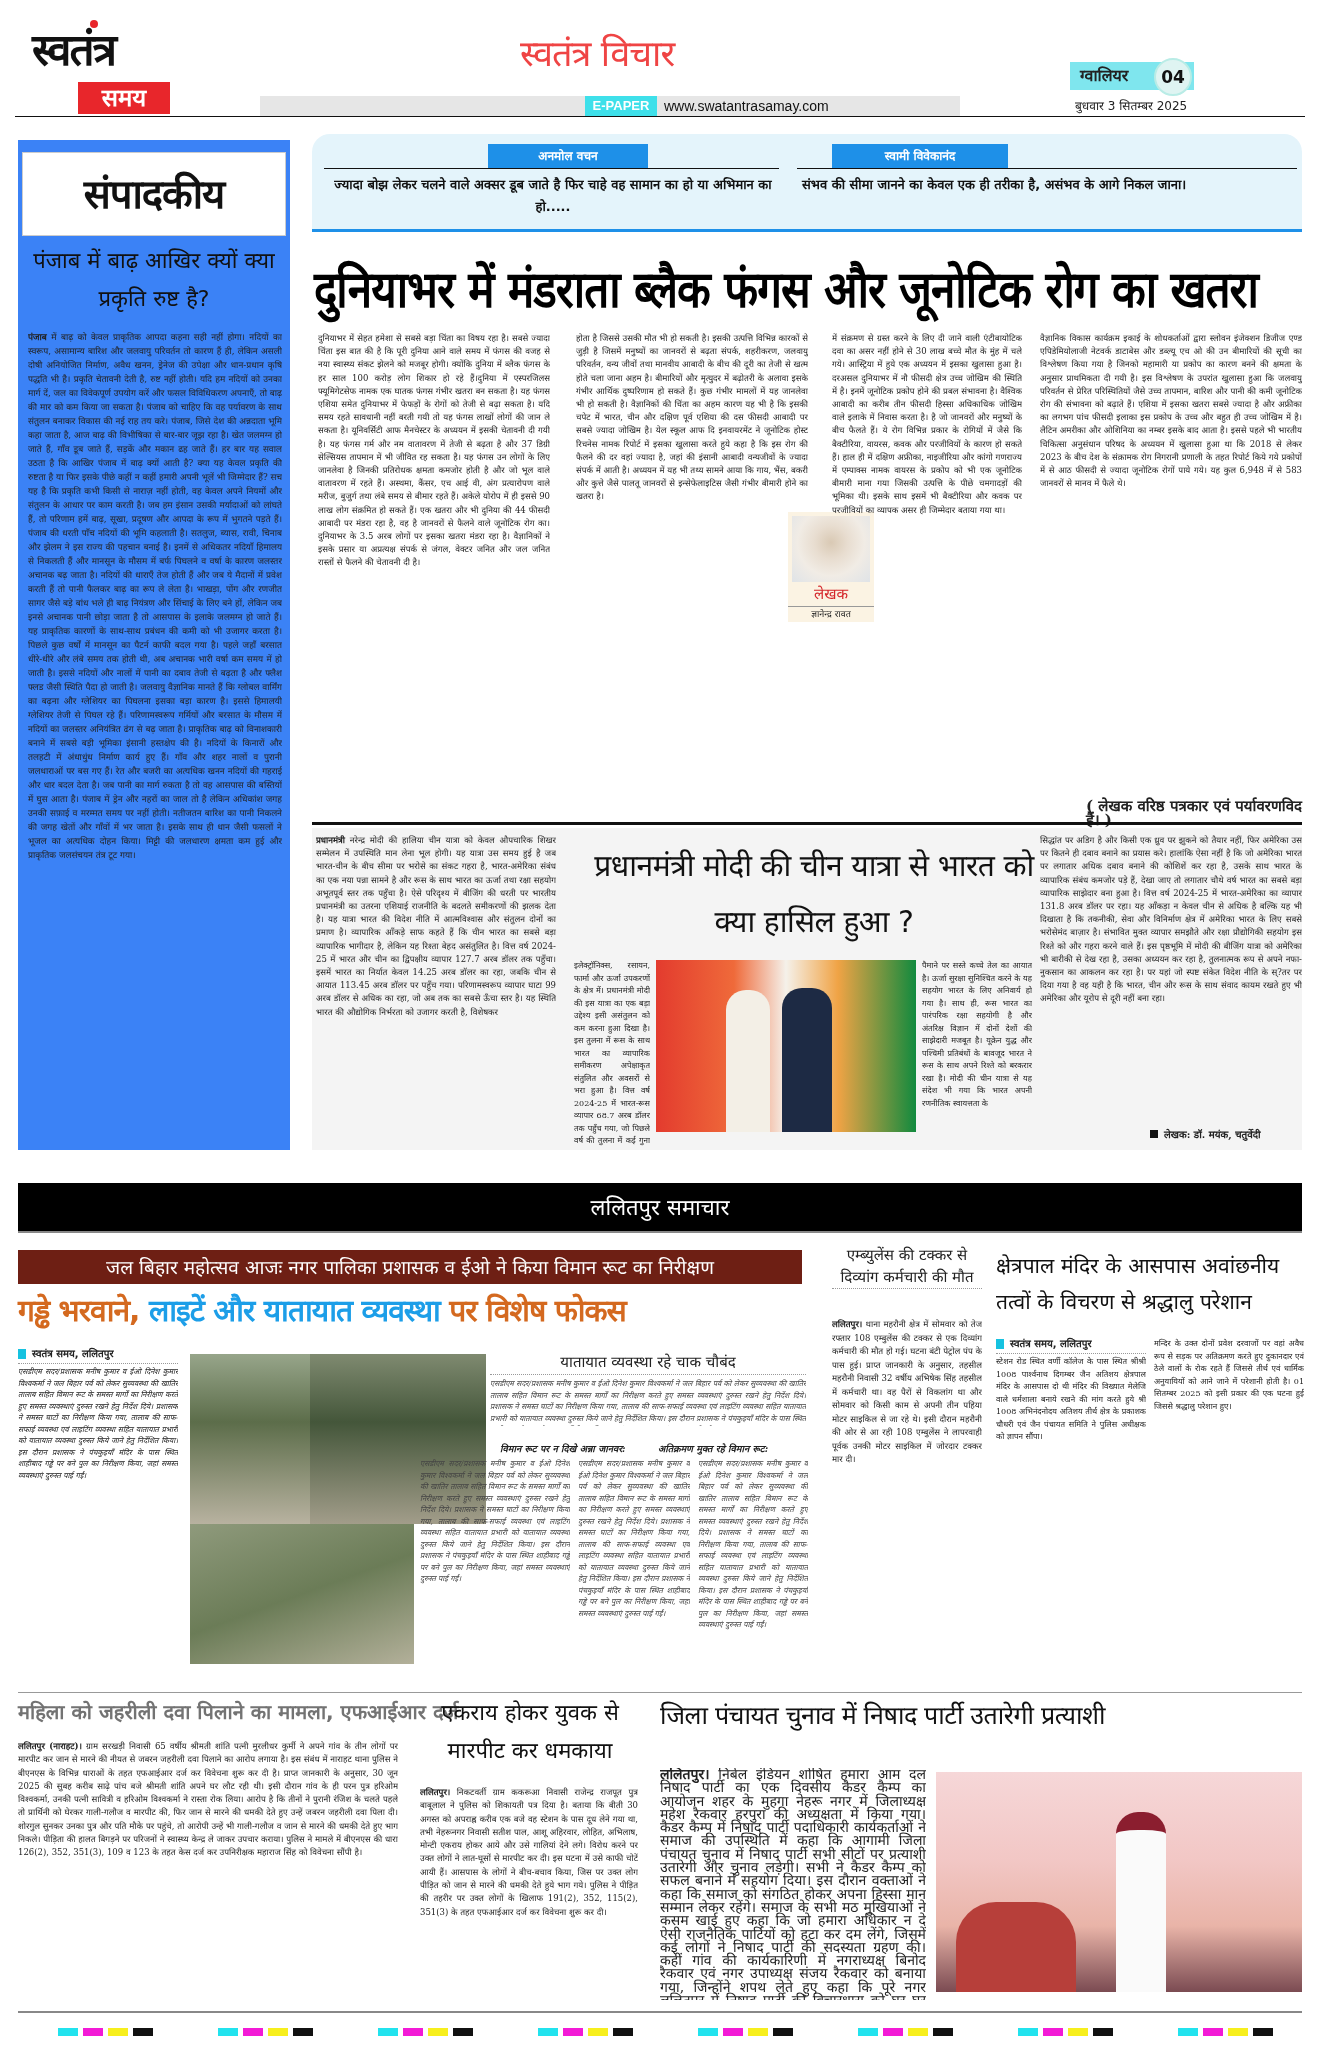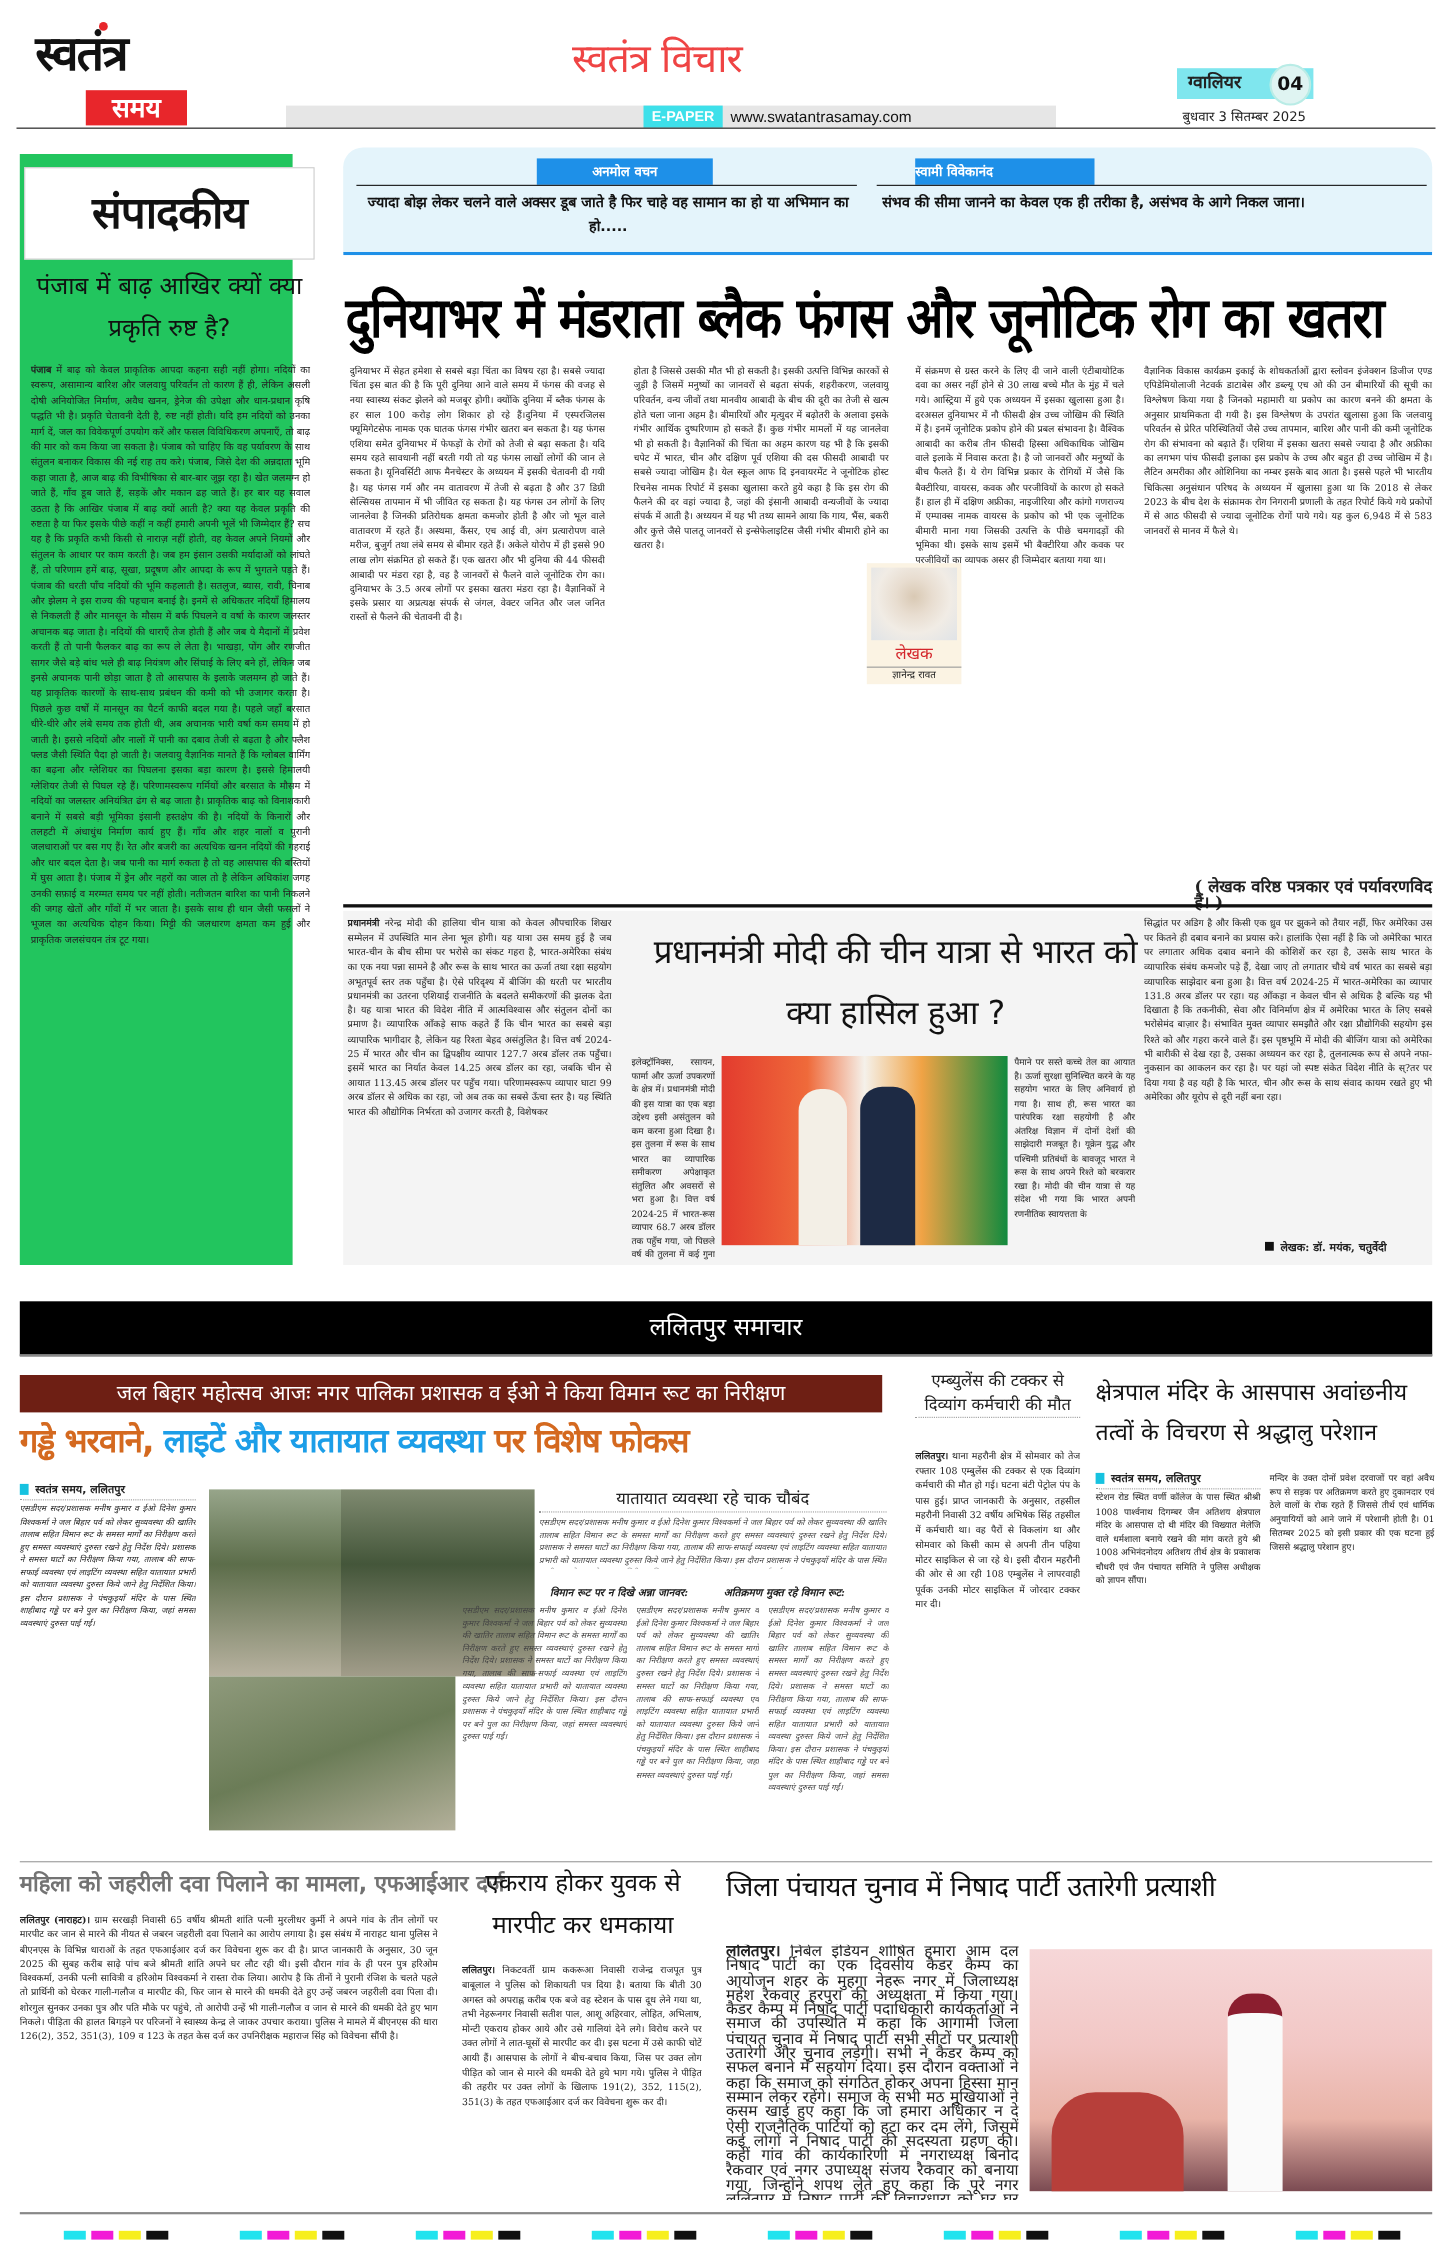--- a/index.html
+++ b/index.html
@@ -27,33 +27,33 @@
   <div class="abs" style="left:260px;top:96px;width:700px;height:20px;background:#e6e6e6"></div>
   <div class="abs" style="left:585px;top:96px;width:72px;height:20px;background:#3ee0ea;color:#fff;font-family:'Liberation Sans',sans-serif;font-weight:bold;font-size:13px;line-height:20px;text-align:center">E-PAPER</div>
   <div class="abs" style="left:664px;top:96px;font-family:'Liberation Sans',sans-serif;font-size:14px;line-height:20px;color:#111">www.swatantrasamay.com</div>
   <div class="abs" style="left:1070px;top:62px;width:124px;height:28px;background:#7fe6ee"></div>
   <div class="abs" style="left:1080px;top:62px;font-family:Liberation Sans, sans-serif;font-weight:bold;font-size:16px;line-height:28px;color:#222">ग्वालियर</div>
   <div class="abs" style="left:1154px;top:58px;width:38px;height:38px;border-radius:50%;background:#dff4f2;border:2px solid #b9ece6;font-family:'DejaVu Sans',sans-serif;font-weight:bold;font-size:17px;line-height:34px;text-align:center;color:#111">04</div>
   <div class="abs" style="left:1075px;top:96px;font-family:'DejaVu Sans',sans-serif;font-size:12px;line-height:20px;color:#222">बुधवार 3 सितम्बर 2025</div>
   <div class="abs hr" style="left:15px;top:116px;width:1290px;height:1px"></div>
 </div>
 
-<div class="abs" style="left:18px;top:140px;width:248px;height:1010px;background:#22c55e">
+<div class="abs" style="left:18px;top:140px;width:272px;height:1010px;background:#3b82f6">
   <div class="abs" style="left:4px;top:12px;width:264px;height:84px;background:#fff;border:1px solid #ccc;font-family:'DejaVu Sans',sans-serif;font-weight:bold;font-size:40px;line-height:82px;text-align:center;color:#111;letter-spacing:-1px">संपादकीय</div>
   <div class="abs" style="left:10px;top:102px;width:252px;font-family:'DejaVu Sans',sans-serif;font-size:22px;line-height:38px;text-align:center;color:#111">पंजाब में बाढ़ आखिर क्यों क्या प्रकृति रुष्ट है?</div>
   <div class="abs txt" style="left:10px;top:190px;width:254px;height:810px;font-size:8.8px;line-height:14px">
     <b>पंजाब</b><span> में बाढ़ को केवल प्राकृतिक आपदा कहना सही नहीं होगा। नदियों का स्वरूप, असामान्य बारिश और जलवायु परिवर्तन तो कारण हैं ही, लेकिन असली दोषी अनियोजित निर्माण, अवैध खनन, ड्रेनेज की उपेक्षा और धान-प्रधान कृषि पद्धति भी है। प्रकृति चेतावनी देती है, रुष्ट नहीं होती। यदि हम नदियों को उनका मार्ग दें, जल का विवेकपूर्ण उपयोग करें और फसल विविधिकरण अपनाएँ, तो बाढ़ की मार को कम किया जा सकता है। पंजाब को चाहिए कि वह पर्यावरण के साथ संतुलन बनाकर विकास की नई राह तय करे। पंजाब, जिसे देश की अन्नदाता भूमि कहा जाता है, आज बाढ़ की विभीषिका से बार-बार जूझ रहा है। खेत जलमग्न हो जाते हैं, गाँव डूब जाते हैं, सड़कें और मकान ढह जाते हैं। हर बार यह सवाल उठता है कि आखिर पंजाब में बाढ़ क्यों आती है? क्या यह केवल प्रकृति की रुष्टता है या फिर इसके पीछे कहीं न कहीं हमारी अपनी भूलें भी जिम्मेदार हैं? सच यह है कि प्रकृति कभी किसी से नाराज़ नहीं होती, वह केवल अपने नियमों और संतुलन के आधार पर काम करती है। जब हम इंसान उसकी मर्यादाओं को लांघते हैं, तो परिणाम हमें बाढ़, सूखा, प्रदूषण और आपदा के रूप में भुगतने पड़ते हैं। पंजाब की धरती पाँच नदियों की भूमि कहलाती है। सतलुज, ब्यास, रावी, चिनाब और झेलम ने इस राज्य की पहचान बनाई है। इनमें से अधिकतर नदियाँ हिमालय से निकलती हैं और मानसून के मौसम में बर्फ पिघलने व वर्षा के कारण जलस्तर अचानक बढ़ जाता है। नदियों की धाराएँ तेज होती हैं और जब ये मैदानों में प्रवेश करती हैं तो पानी फैलकर बाढ़ का रूप ले लेता है। भाखड़ा, पोंग और रणजीत सागर जैसे बड़े बांध भले ही बाढ़ नियंत्रण और सिंचाई के लिए बने हों, लेकिन जब इनसे अचानक पानी छोड़ा जाता है तो आसपास के इलाके जलमग्न हो जाते हैं। यह प्राकृतिक कारणों के साथ-साथ प्रबंधन की कमी को भी उजागर करता है। पिछले कुछ वर्षों में मानसून का पैटर्न काफी बदल गया है। पहले जहाँ बरसात धीरे-धीरे और लंबे समय तक होती थी, अब अचानक भारी वर्षा कम समय में हो जाती है। इससे नदियों और नालों में पानी का दबाव तेजी से बढ़ता है और फ्लैश फ्लड जैसी स्थिति पैदा हो जाती है। जलवायु वैज्ञानिक मानते हैं कि ग्लोबल वार्मिंग का बढ़ना और ग्लेशियर का पिघलना इसका बड़ा कारण है। इससे हिमालयी ग्लेशियर तेजी से पिघल रहे हैं। परिणामस्वरूप गर्मियों और बरसात के मौसम में नदियों का जलस्तर अनियंत्रित ढंग से बढ़ जाता है। प्राकृतिक बाढ़ को विनाशकारी बनाने में सबसे बड़ी भूमिका इंसानी हस्तक्षेप की है। नदियों के किनारों और तलहटी में अंधाधुंध निर्माण कार्य हुए हैं। गाँव और शहर नालों व पुरानी जलधाराओं पर बस गए हैं। रेत और बजरी का अत्यधिक खनन नदियों की गहराई और धार बदल देता है। जब पानी का मार्ग रुकता है तो वह आसपास की बस्तियों में घुस आता है। पंजाब में ड्रेन और नहरों का जाल तो है लेकिन अधिकांश जगह उनकी सफ़ाई व मरम्मत समय पर नहीं होती। नतीजतन बारिश का पानी निकलने की जगह खेतों और गाँवों में भर जाता है। इसके साथ ही धान जैसी फसलों ने भूजल का अत्यधिक दोहन किया। मिट्टी की जलधारण क्षमता कम हुई और प्राकृतिक जलसंचयन तंत्र टूट गया।</span>
   </div>
 </div>
 
 <div class="abs" style="left:312px;top:134px;width:990px;height:98px;background:#e4f4fb;border-radius:18px 18px 0 0;border-bottom:3px solid #1e90e8">
   <div class="abs" style="left:176px;top:10px;width:160px;height:24px;background:#1e90e8;color:#fff;font-family:'DejaVu Sans',sans-serif;font-weight:bold;font-size:12px;line-height:24px;text-align:center">अनमोल वचन</div>
   <div class="abs hr" style="left:12px;top:34px;width:455px;height:1px"></div>
   <div class="abs" style="left:16px;top:40px;width:450px;font-family:'DejaVu Sans',sans-serif;font-weight:bold;font-size:13px;line-height:22px;text-align:center;color:#111">ज्यादा बोझ लेकर चलने वाले अक्सर डूब जाते है फिर चाहे वह सामान का हो या अभिमान का हो.....</div>
-  <div class="abs" style="left:520px;top:10px;width:163px;height:24px;background:#1e90e8;color:#fff;font-family:'DejaVu Sans',sans-serif;font-weight:bold;font-size:12px;line-height:24px;">स्वामी विवेकानंद</div>
+  <div class="abs" style="left:520px;top:10px;width:176px;height:24px;background:#1e90e8;color:#fff;font-family:'DejaVu Sans',sans-serif;font-weight:bold;font-size:12px;line-height:24px;text-align:center">स्वामी विवेकानंद</div>
   <div class="abs hr" style="left:485px;top:34px;width:500px;height:1px"></div>
   <div class="abs" style="left:490px;top:40px;width:480px;font-family:'DejaVu Sans',sans-serif;font-weight:bold;font-size:13px;line-height:22px;color:#111">संभव की सीमा जानने का केवल एक ही तरीका है, असंभव के आगे निकल जाना।</div>
 </div>
 
 <div class="abs hl" style="left:314px;top:244px;width:1000px;font-size:44px;line-height:80px;white-space:nowrap;transform:scaleY(1.15);transform-origin:top left">दुनियाभर में मंडराता ब्लैक फंगस और जूनोटिक रोग का खतरा</div>
 <div class="abs txt" style="left:318px;top:332px;width:232px;height:448px">दुनियाभर में सेहत हमेशा से सबसे बड़ा चिंता का विषय रहा है। सबसे ज्यादा चिंता इस बात की है कि पूरी दुनिया आने वाले समय में फंगस की वजह से नया स्वास्थ्य संकट झेलने को मजबूर होगी। क्योंकि दुनिया में ब्लैक फंगस के हर साल 100 करोड़ लोग शिकार हो रहे हैं।दुनिया में एस्परजिलस फ्यूमिगेटसेफ नामक एक घातक फंगस गंभीर खतरा बन सकता है। यह फंगस एशिया समेत दुनियाभर में फेफड़ों के रोगों को तेजी से बढ़ा सकता है। यदि समय रहते सावधानी नहीं बरती गयी तो यह फंगस लाखों लोगों की जान ले सकता है। यूनिवर्सिटी आफ मैनचेस्टर के अध्ययन में इसकी चेतावनी दी गयी है। यह फंगस गर्म और नम वातावरण में तेजी से बढ़ता है और 37 डिग्री सेल्सियस तापमान में भी जीवित रह सकता है। यह फंगस उन लोगों के लिए जानलेवा है जिनकी प्रतिरोधक क्षमता कमजोर होती है और जो भूल वाले वातावरण में रहते हैं। अस्थमा, कैंसर, एच आई वी, अंग प्रत्यारोपण वाले मरीज, बुजुर्ग तथा लंबे समय से बीमार रहते हैं। अकेले योरोप में ही इससे 90 लाख लोग संक्रमित हो सकते हैं। एक खतरा और भी दुनिया की 44 फीसदी आबादी पर मंडरा रहा है, वह है जानवरों से फैलने वाले जूनोटिक रोग का। दुनियाभर के 3.5 अरब लोगों पर इसका खतरा मंडरा रहा है। वैज्ञानिकों ने इसके प्रसार या अप्रत्यक्ष संपर्क से जंगल, वेक्टर जनित और जल जनित रास्तों से फैलने की चेतावनी दी है।</div>
 <div class="abs txt" style="left:576px;top:332px;width:232px;height:448px">होता है जिससे उसकी मौत भी हो सकती है। इसकी उत्पत्ति विभिन्न कारकों से जुड़ी है जिसमें मनुष्यों का जानवरों से बढ़ता संपर्क, शहरीकरण, जलवायु परिवर्तन, वन्य जीवों तथा मानवीय आबादी के बीच की दूरी का तेजी से खत्म होते चला जाना अहम है। बीमारियों और मृत्युदर में बढ़ोतरी के अलावा इसके गंभीर आर्थिक दुष्परिणाम हो सकते हैं। कुछ गंभीर मामलों में यह जानलेवा भी हो सकती है। वैज्ञानिकों की चिंता का अहम कारण यह भी है कि इसकी चपेट में भारत, चीन और दक्षिण पूर्व एशिया की दस फीसदी आबादी पर सबसे ज्यादा जोखिम है। येल स्कूल आफ दि इनवायरमेंट ने जूनोटिक होस्ट रिचनेस नामक रिपोर्ट में इसका खुलासा करते हुये कहा है कि इस रोग की फैलने की दर वहां ज्यादा है, जहां की इंसानी आबादी वन्यजीवों के ज्यादा संपर्क में आती है। अध्ययन में यह भी तथ्य सामने आया कि गाय, भैंस, बकरी और कुत्ते जैसे पालतू जानवरों से इन्सेफेलाइटिस जैसी गंभीर बीमारी होने का खतरा है।</div>
 <div class="abs" style="left:788px;top:512px;width:86px;height:110px;background:#fbf3e3">
   <div class="abs" style="left:4px;top:4px;width:78px;height:66px;background:radial-gradient(circle at 50% 40%,#d9c9b4 0,#e8ddd0 30%,#f1ece5 60%,#dfe3e7 100%)"></div>
   <div class="abs" style="left:0;top:72px;width:86px;text-align:center;font-family:'DejaVu Sans',sans-serif;font-size:15px;line-height:20px;color:#d4262b">लेखक</div>

